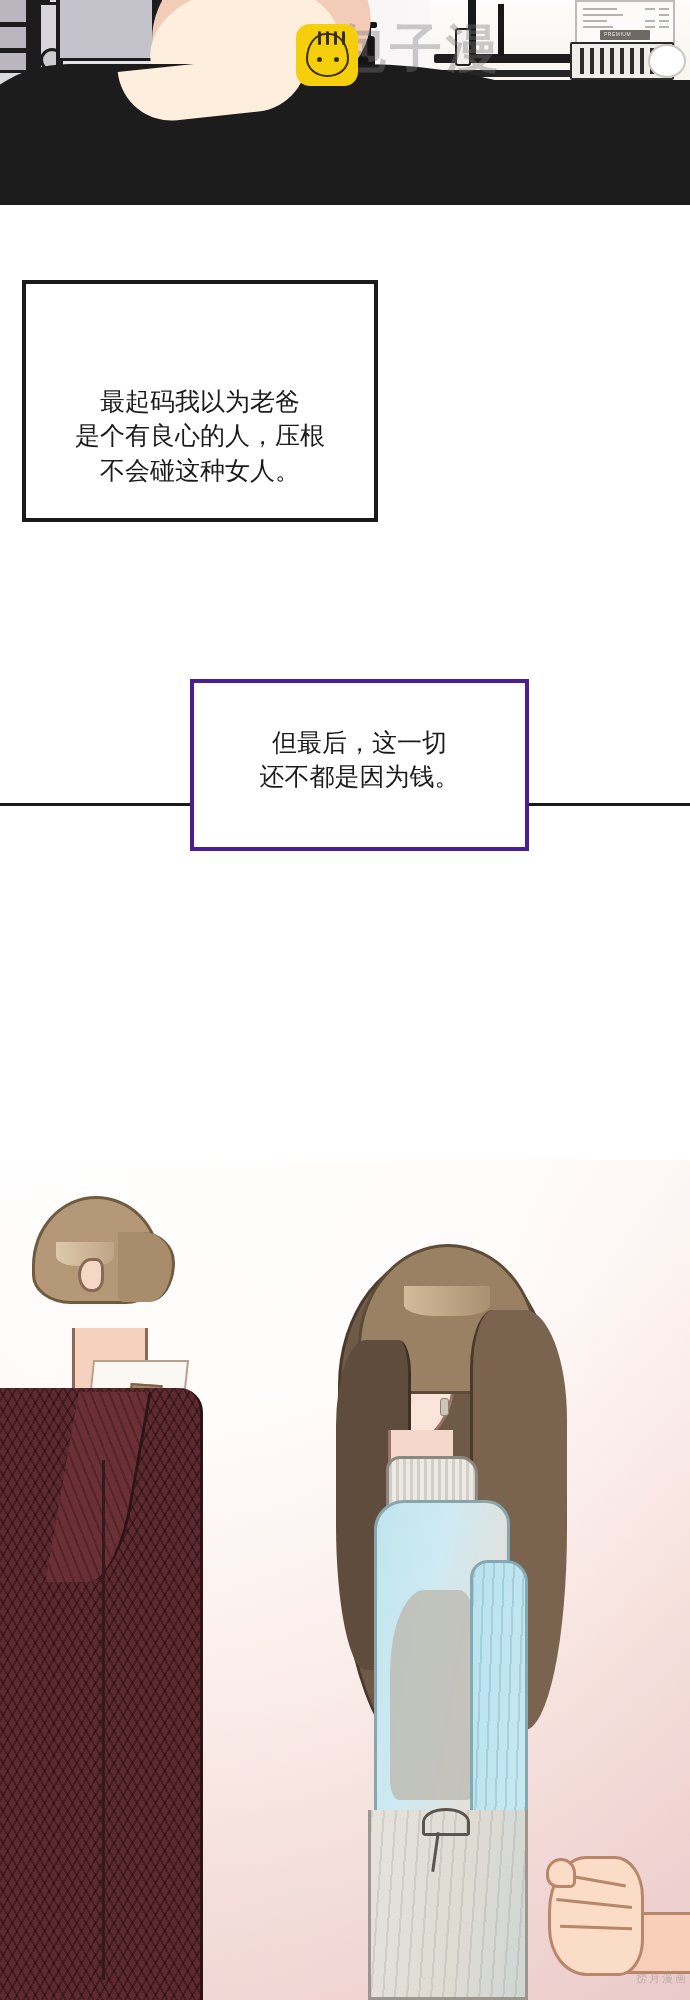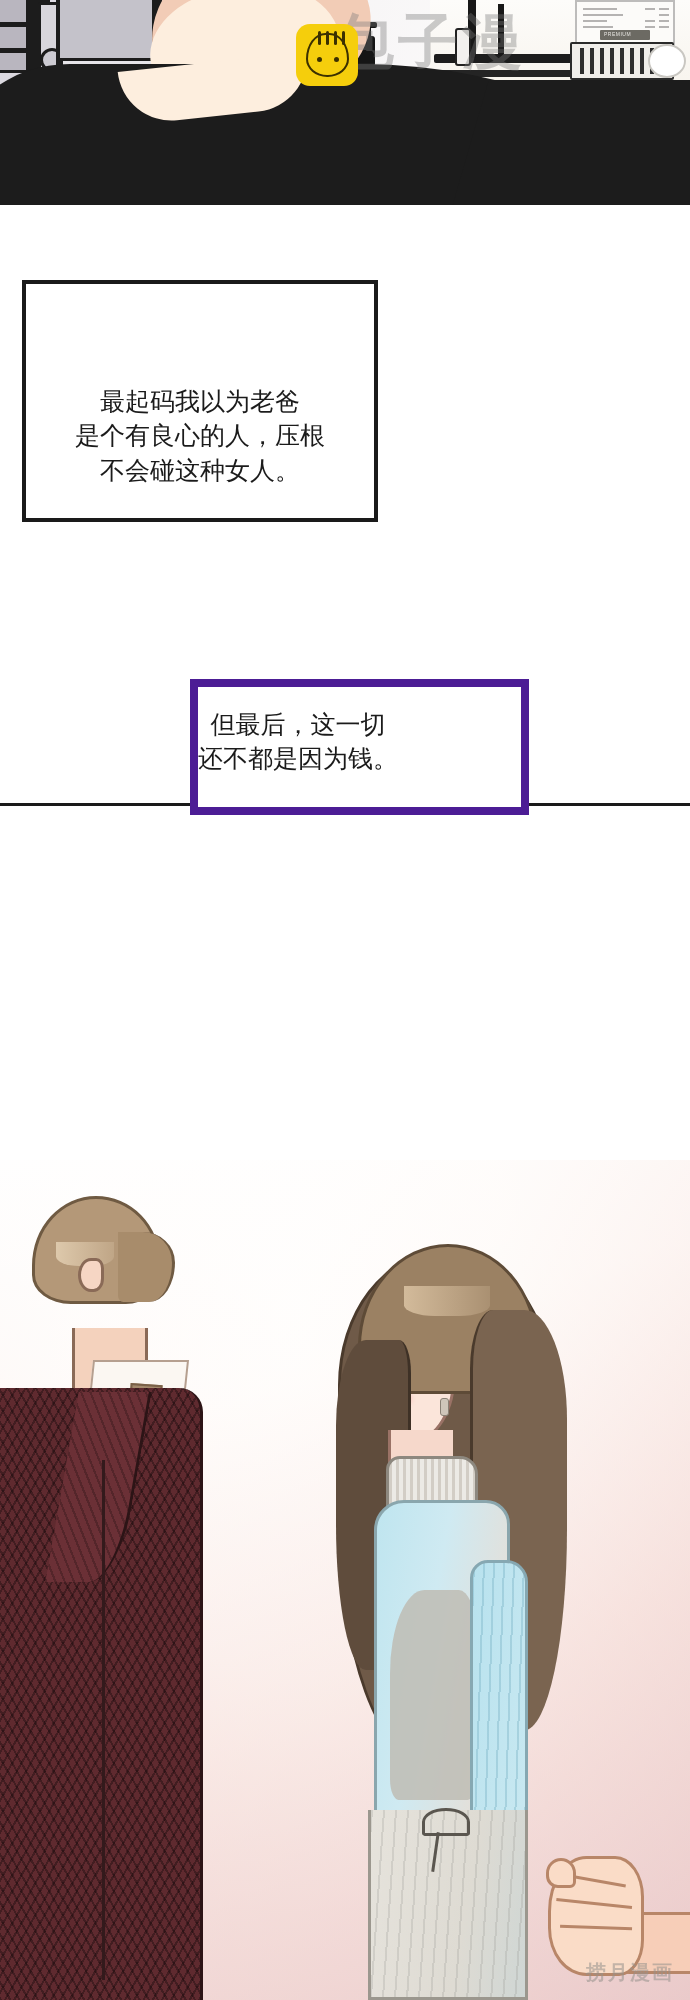--- a/index.html
+++ b/index.html
@@ -254,22 +254,22 @@
     top: 22px;
   }
   .wm-bun::before { left: 9px; }
   .wm-bun::after  { left: 26px; }
   .wm-pleat {
     position: absolute; width: 2.5px; height: 14px;
     background: #3b3000; top: 31px;
     border-radius: 2px; z-index: 8;
   }
   .wm-cn {
-    position: absolute; left: 334px; top: 2px;
-    font-size: 60px; font-weight: 700;
+    position: absolute; left: 334px; top: 14px;
+    font-size: 52px; font-weight: 700;
     color: rgba(120,120,120,0.38);
     letter-spacing: 4px;
     z-index: 5;
     white-space: nowrap;
     font-family: "DejaVu Sans", sans-serif;
   }
   .wm-url {
     position: absolute; left: 355px; top: 68px;
     font-size: 34px; font-weight: 700;
     color: rgba(140,140,140,0.45);
@@ -312,27 +312,27 @@
   .hline {
     position: absolute;
     left: 0; top: 803px;
     width: 690px; height: 3px;
     background: #1a1a1a;
     z-index: 2;
   }
   .bubble2 {
     position: absolute;
     left: 190px; top: 679px;
-    width: 339px; height: 136px;
+    width: 339px; height: 172px;
     box-sizing: border-box;
     background: #ffffff;
-    border: 8px solid #4c1d95;
+    border: 4px solid #4c1d95;
     display: flex;
     align-items: center;
-    justify-content: flex-start;
+    justify-content: center;
     z-index: 4;
   }
   .bubble2-text {
     font-size: 25px;
     line-height: 1.38;
     color: #1b1b1b;
     text-align: center;
     font-family: "DejaVu Sans", "Liberation Sans", sans-serif;
     white-space: pre-line;
     padding-bottom: 10px;
@@ -619,28 +619,27 @@
     width: 30px; height: 30px;
     background: #fadcc7;
     border: 3px solid #b88668;
     border-radius: 50% 50% 20% 40%;
     box-sizing: border-box;
     z-index: 5;
   }
 
   
   .wm-bottom {
-    position: absolute; right: 16px; bottom: 14px;
-    font-size: 20px;
+    position: absolute; right: 2px; bottom: 14px;
+    font-size: 11px;
     color: rgba(150,146,140,0.55);
     letter-spacing: 2px;
     font-family: "DejaVu Sans", sans-serif;
     z-index: 9;
     white-space: nowrap;
-    font-weight: bold;
   }
 </style>
 </head>
 <body>
 
 <div class="page">
 
   <div class="panel-top">
     <div class="bg-wall"></div>
     <div class="bg-wall-right"></div>

